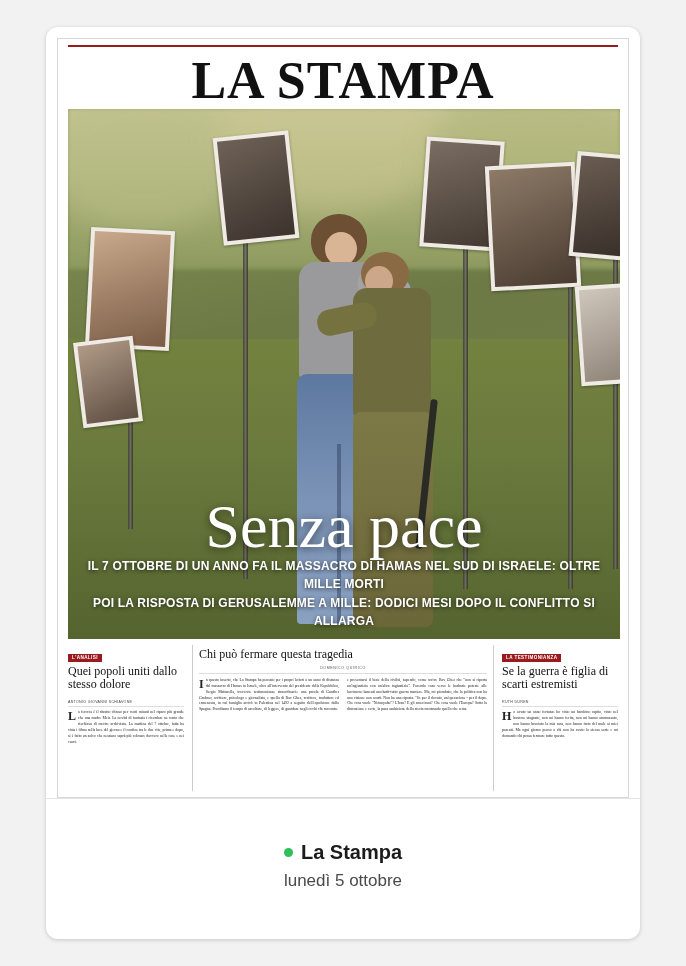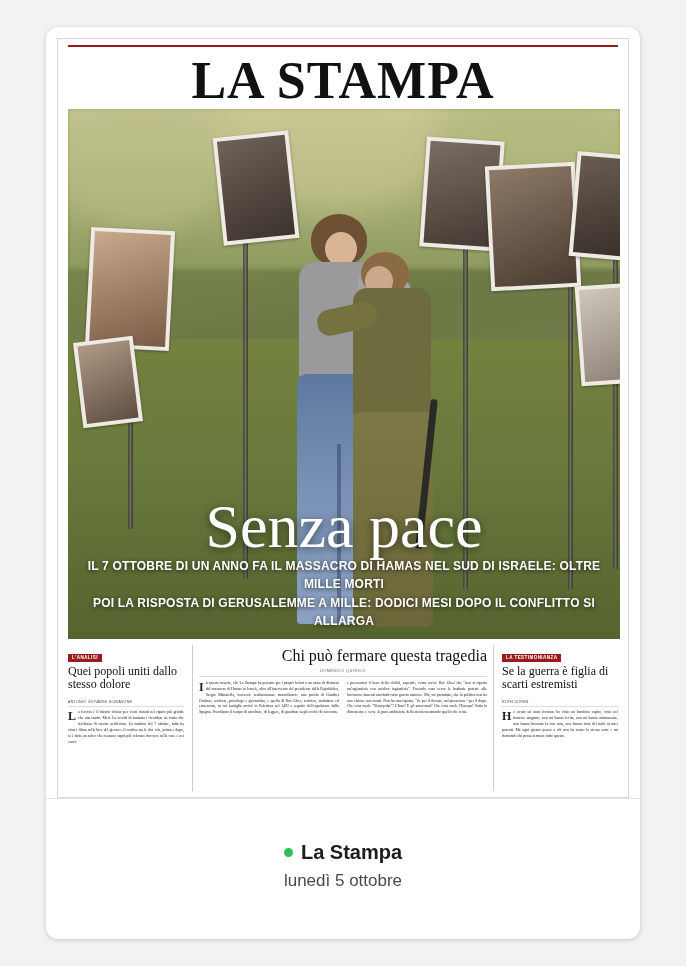--- a/index.html
+++ b/index.html
@@ -220,22 +220,22 @@
     font-family: "Liberation Sans", sans-serif;
     font-size: 3.6px;
     letter-spacing: .3px;
     color: #444;
     border-bottom: 1px solid #ddd;
     padding-bottom: 2px;
     margin-bottom: 3px;
   }
   .mid-title {
     font-family: "Liberation Serif", serif;
-    font-size: 16px;
-    text-align: right;
+    font-size: 12px;
+    text-align: left;
     color: #111;
     margin: 2px 0 4px 0;
   }
   .mid-byline {
     text-align: center;
     font-family: "Liberation Sans", sans-serif;
     font-size: 3.6px;
     letter-spacing: .6px;
     color: #555;
     border-bottom: 1px solid #ddd;

